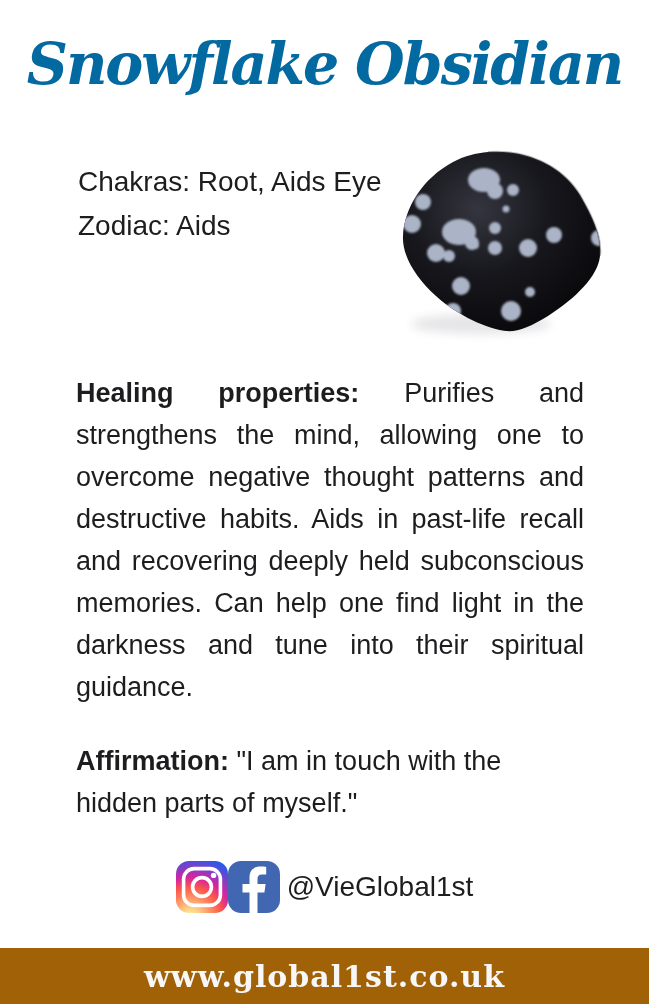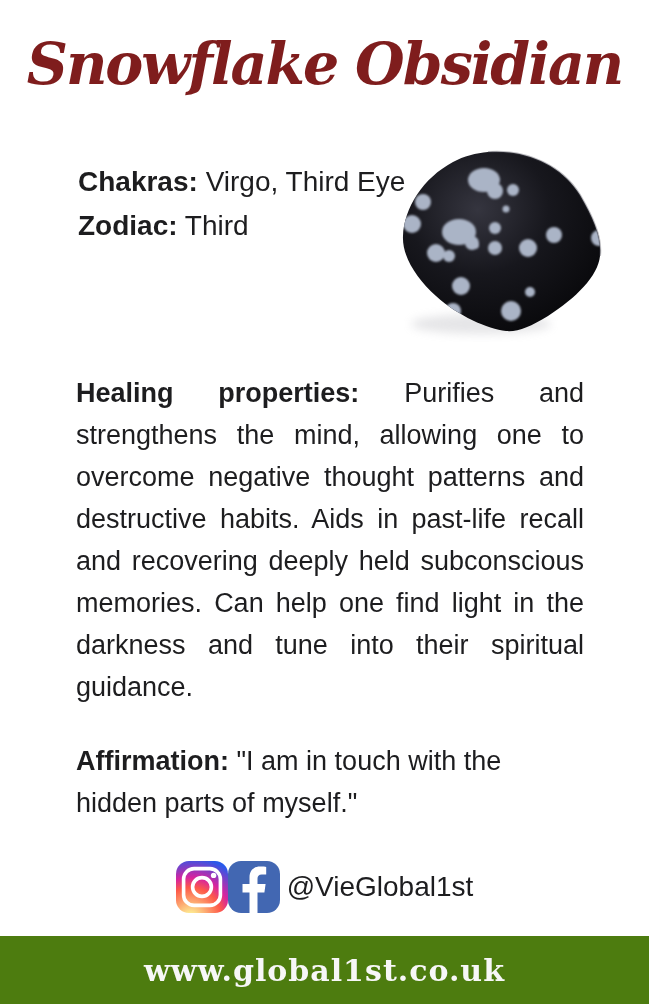--- a/index.html
+++ b/index.html
@@ -9,28 +9,28 @@
     position:relative;overflow:hidden;
   }
   .card{position:absolute;inset:0;}
 
   .title{
     position:absolute;top:30px;left:0;right:0;
     text-align:center;
     font-family:"DejaVu Serif",serif;
     font-style:italic;font-weight:700;
     font-size:57px;letter-spacing:-2px;
-    color:#7f1d1d;
+    color:#0369a1;
   }
 
   .props{
     position:absolute;left:78px;top:160px;
     font-size:28px;line-height:44px;
   }
-  .prop-label{font-weight:700;}
+  .prop-label{font-weight:400;}
 
   .stone{
     position:absolute;left:396px;top:146px;width:214px;height:196px;
   }
   .stone svg{width:100%;height:100%;display:block;}
 
   .healing{
     position:absolute;left:76px;top:372px;width:508px;
     font-size:27px;line-height:42px;
     text-align:justify;margin:0;
@@ -52,43 +52,43 @@
   }
   .icon-ig svg{position:absolute;inset:0;}
   .icon-fb{
     width:52px;height:52px;border-radius:13px;background:#4267B2;
     position:relative;flex:0 0 auto;overflow:hidden;
   }
   .icon-fb svg{position:absolute;inset:0;}
   .handle{font-size:28px;margin-left:7px;color:#1d1d1f;}
 
   .footer{
-    position:absolute;left:0;right:0;bottom:0;height:68px;
-    background:#4d7c0f;display:flex;align-items:center;justify-content:center;
+    position:absolute;left:0;right:0;bottom:0;height:56px;
+    background:#a16207;display:flex;align-items:center;justify-content:center;
   }
   .footer-text{
     font-family:"DejaVu Serif",serif;font-weight:700;
     font-size:30px;letter-spacing:1px;color:#f7f7f7;
   }
 </style>
 </head>
 <body>
 
 <div class="card">
 
   <div class="title">Snowflake Obsidian</div>
 
   <div class="props">
     <div>
       <span class="prop-label">Chakras:</span>
-      <span>Virgo, Third Eye</span>
+      <span>Root, Aids Eye</span>
     </div>
     <div>
       <span class="prop-label">Zodiac:</span>
-      <span>Third</span>
+      <span>Aids</span>
     </div>
   </div>
 
   <div class="stone">
     <svg viewBox="0 0 214 196" xmlns="http://www.w3.org/2000/svg">
       <defs>
         <radialGradient id="stoneG" cx="38%" cy="32%" r="80%">
           <stop offset="0%" stop-color="#35353f"></stop>
           <stop offset="45%" stop-color="#17171d"></stop>
           <stop offset="100%" stop-color="#060608"></stop>

